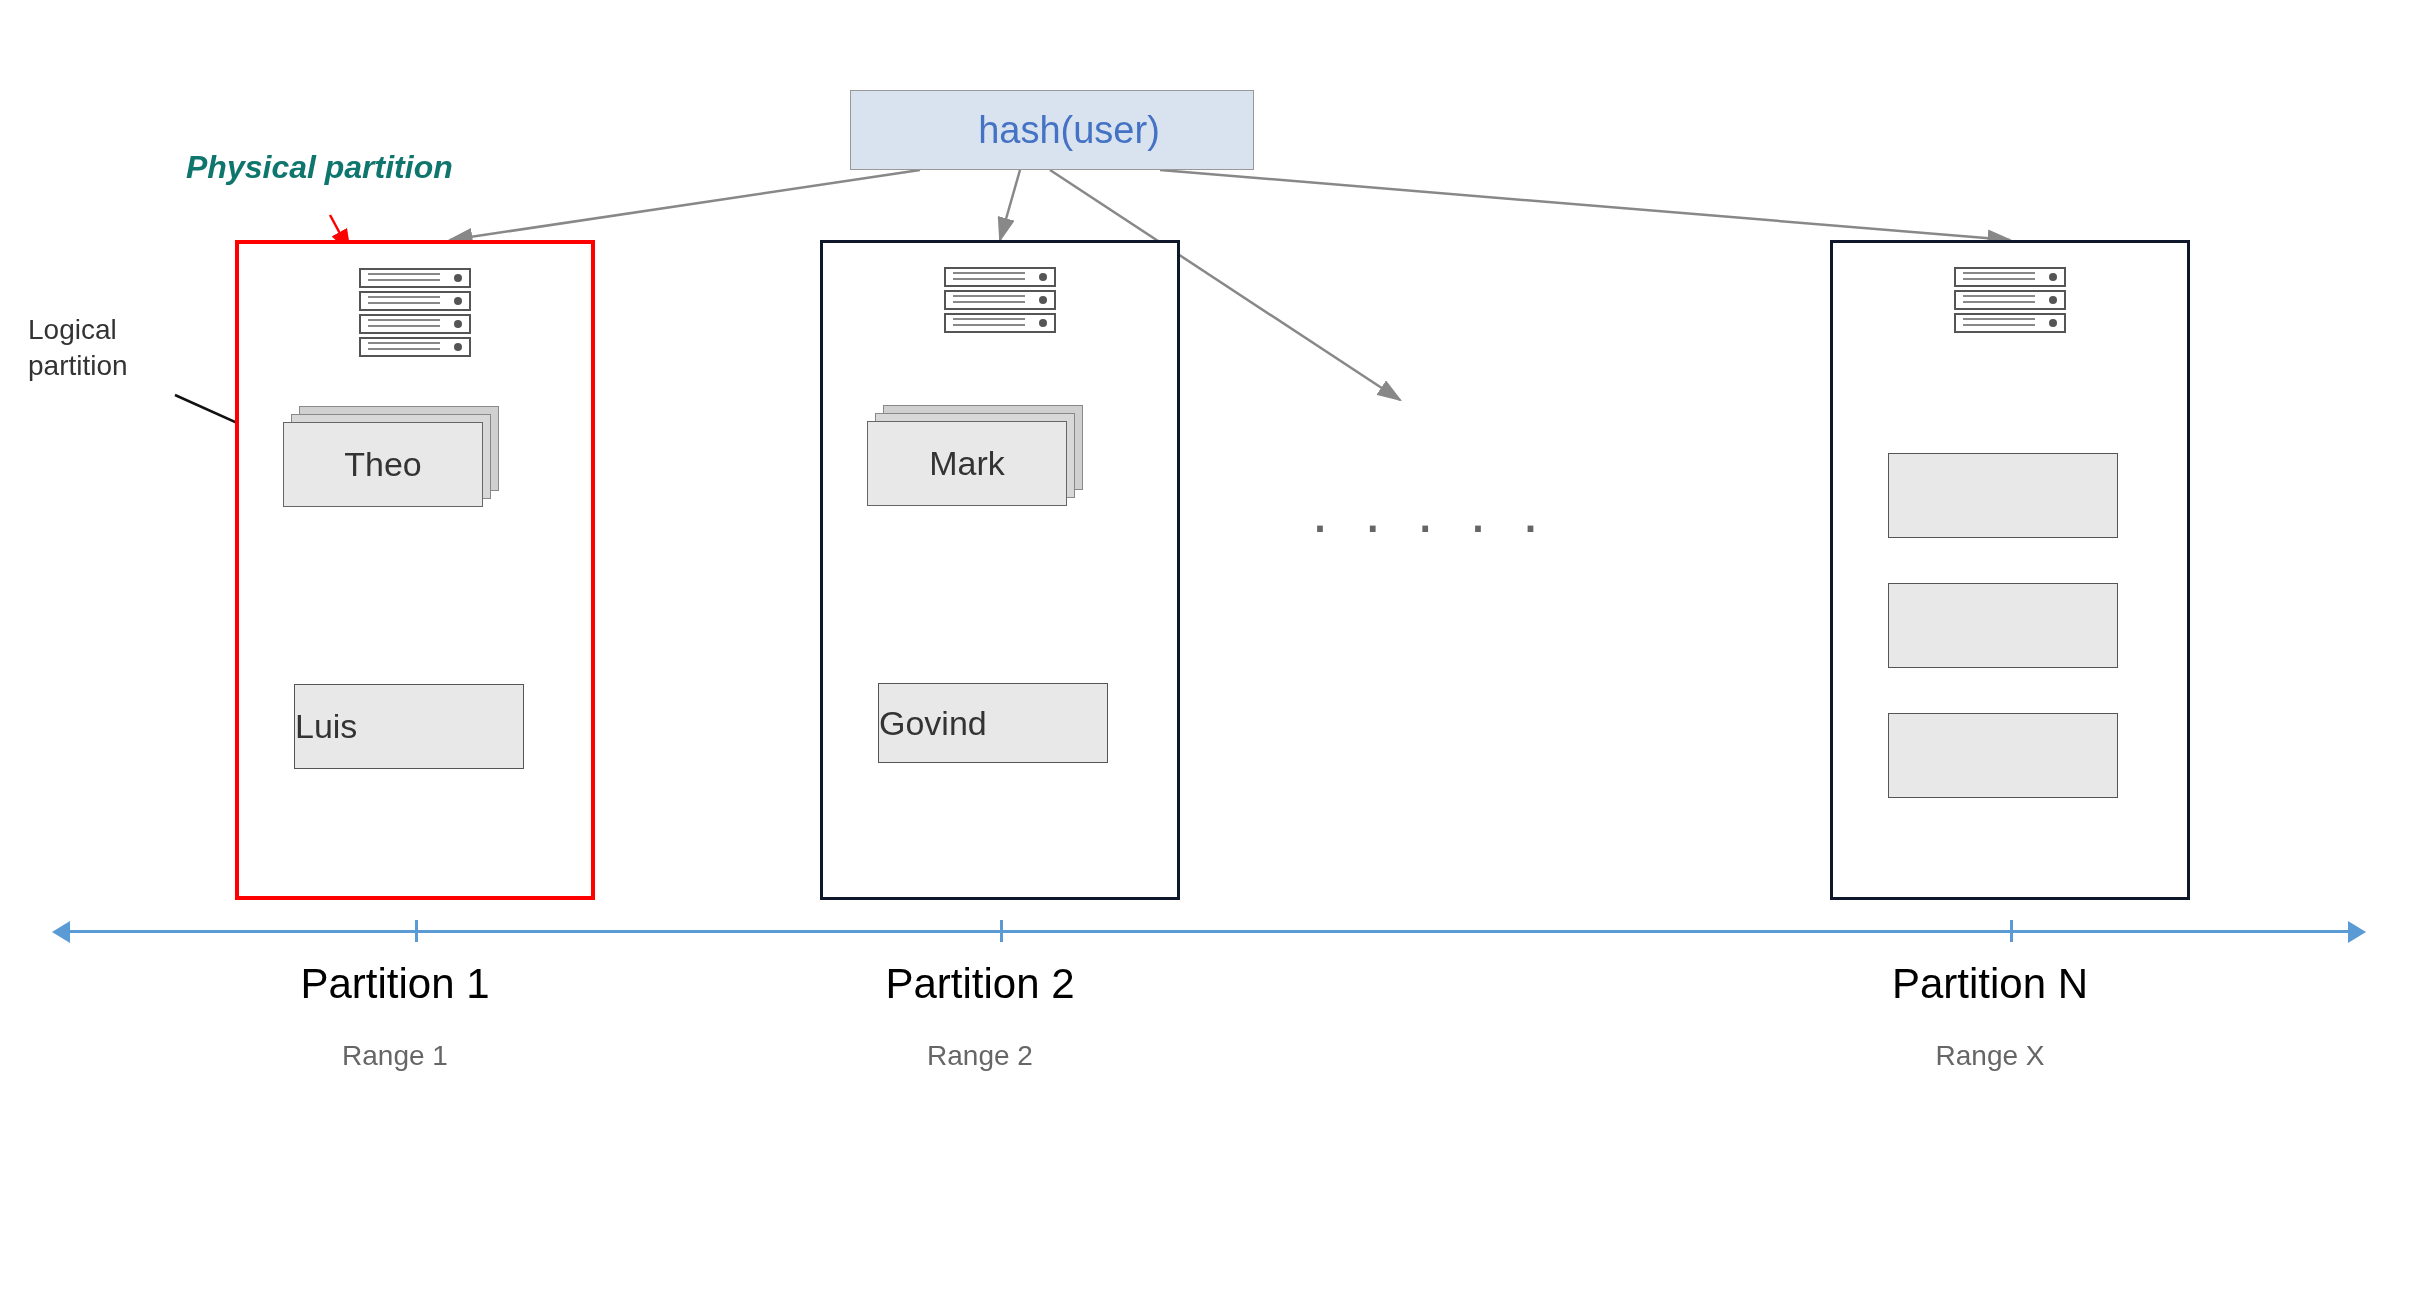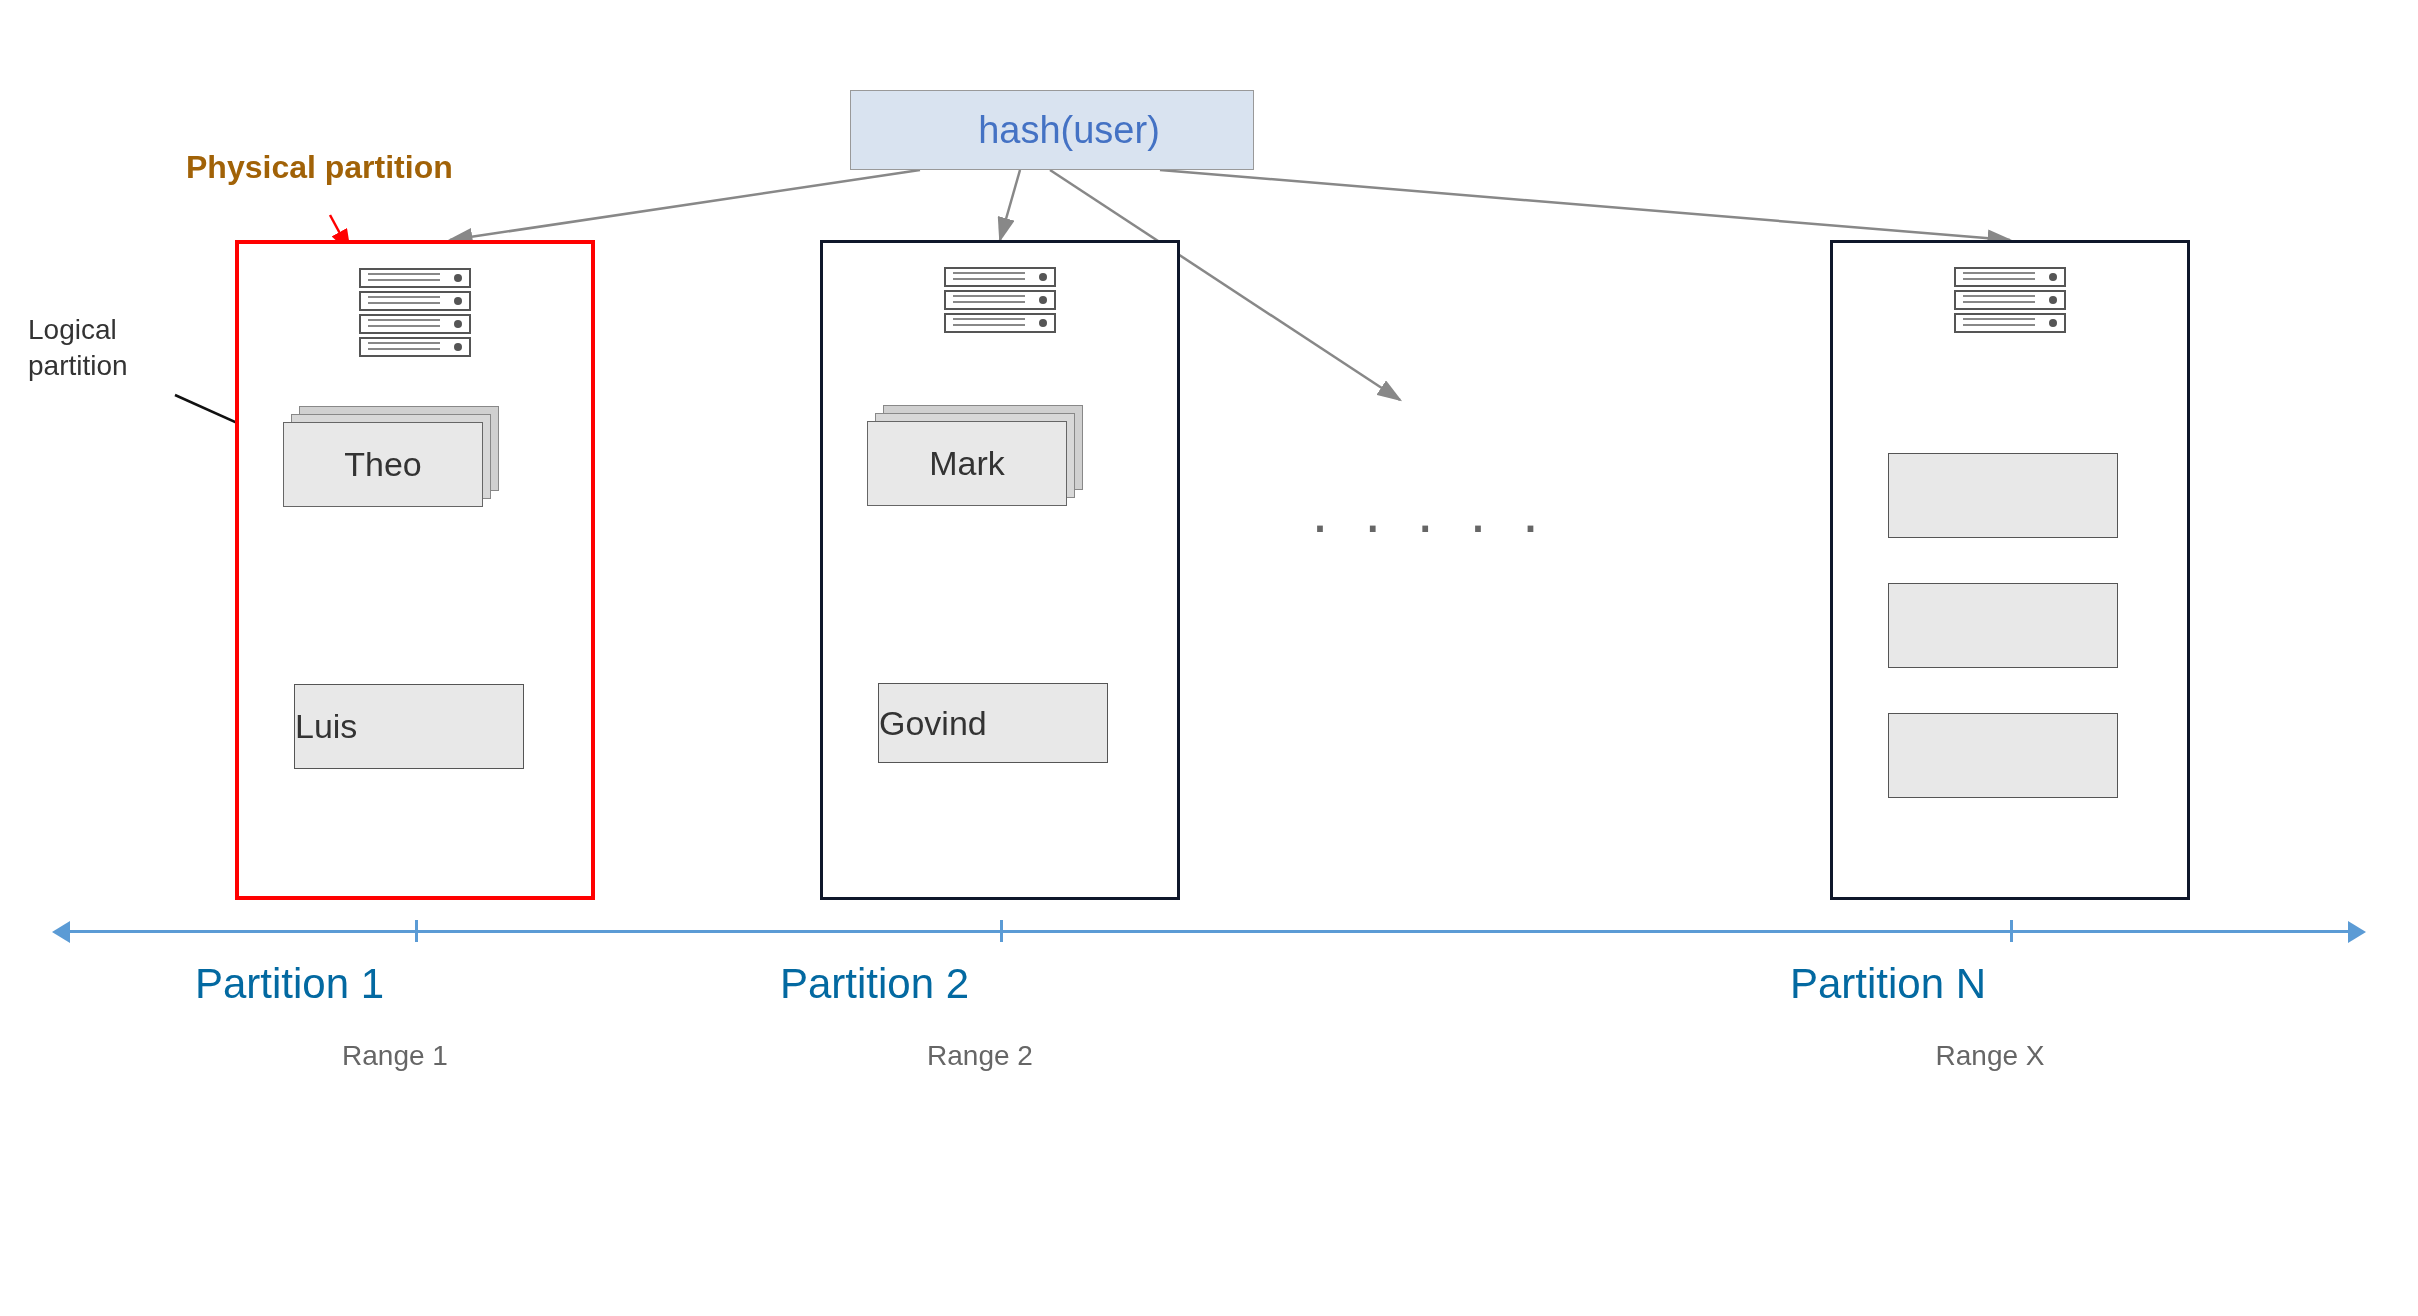--- a/index.html
+++ b/index.html
@@ -176,23 +176,23 @@
     .pn-empty3 {
       top: 470px;
       left: 55px;
       width: 230px;
       height: 85px;
     }
 
     
     .partition-label {
       position: absolute;
-      text-align: left;
+      text-align: center;
       font-size: 42px;
-      color: #0369a1;
+      color: #000000;
     }
 
     
     .range-label {
       position: absolute;
       text-align: center;
       font-size: 28px;
       color: #666;
     }
 
@@ -304,21 +304,21 @@
         <polygon points="0 0, 10 3.5, 0 7" fill="red"></polygon>
       </marker>
     </defs>
   </svg>
 
   <div class="hash-box">
     <span>hash(user)</span>
   </div>
 
   <div class="physical-label">
-    <span style="color:#a16207;">Physical
+    <span style="color:#0f766e;font-style:italic;">Physical
 partition</span>
   </div>
 
   <div class="logical-label">
     <span>Logical<br>partition</span>
   </div>
 
   <div class="partition partition-1">
 
     <div class="server-icon">

